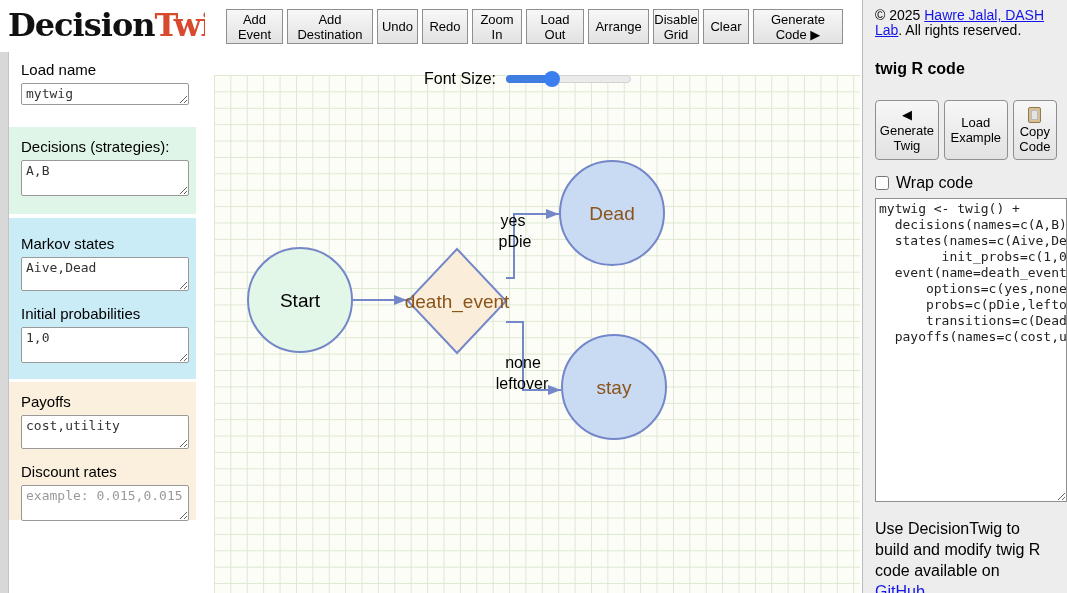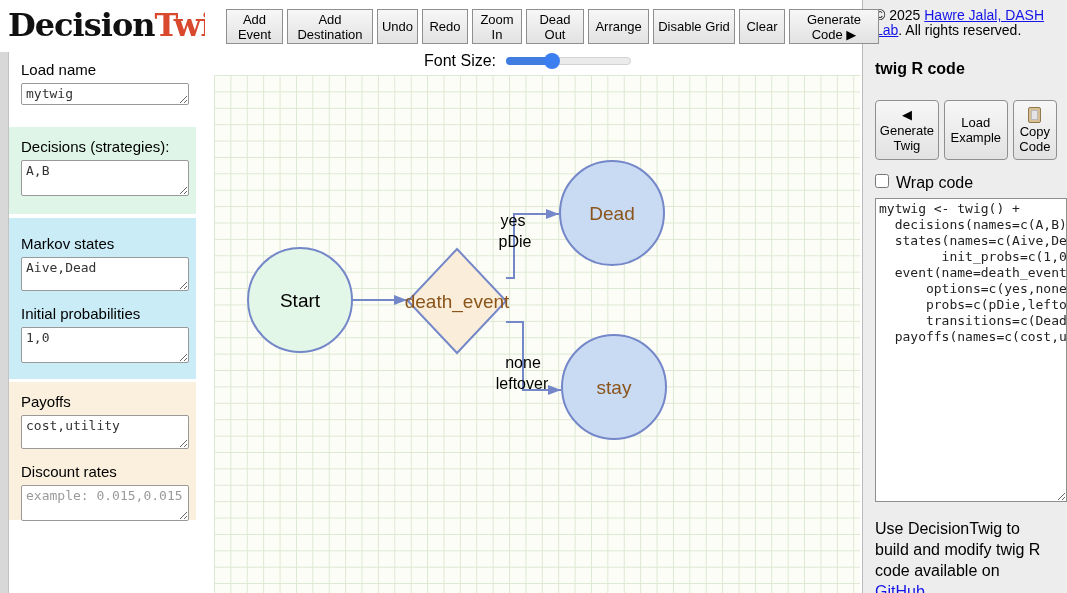--- a/index.html
+++ b/index.html
@@ -30,22 +30,22 @@
 
   
   .center-col { position:relative; background:#fff; }
   .grid-bg { position:absolute; left:9px; right:2px; top:75px; bottom:0; background-color:#fdfdf7;
     background-image:linear-gradient(to right,#dce8d2 1px,transparent 1px),linear-gradient(to bottom,#dce8d2 1px,transparent 1px);
     background-size:16.4px 16.4px; }
   .toolbar { position:absolute; top:9px; left:21px; display:flex; gap:4px; }
   .tbtn { height:35px; display:flex; align-items:center; justify-content:center; text-align:center;
     font-family:"Liberation Sans", sans-serif; font-size:13px; line-height:15px; color:#000;
     background:linear-gradient(#f7f7f7,#e2e2e2); border:1px solid #8f8f8f; border-radius:0; padding:1px 4px; cursor:pointer; }
-  .w54{width:57px} .w86{width:86px} .w40{width:41px} .w46{width:46px} .w50{width:50px} .w58{width:58px} .w60{width:61px} .w67{width:82px} .w45{width:46px} .w90{width:90px}
-  .slider-row { position:absolute; top:52px; left:219px; display:flex; align-items:center; }
+  .w54{width:57px} .w86{width:86px} .w40{width:41px} .w46{width:46px} .w50{width:50px} .w58{width:58px} .w60{width:61px} .w67{width:46px} .w45{width:46px} .w90{width:90px}
+  .slider-row { position:absolute; top:70px; left:219px; display:flex; align-items:center; }
   .slider-label { font-size:16px; color:#000; margin-right:10px; }
   .slider { position:relative; width:125px; height:16px; }
   .slider .track { position:absolute; top:4px; left:0; width:125px; height:8px; background:#ebebeb; border:1px solid #d2d2d2; border-radius:5px; }
   .slider .fill { position:absolute; top:4px; left:0; width:48px; height:8px; background:#3f7de0; border-radius:5px 0 0 5px; }
   .slider .thumb { position:absolute; top:0; left:38px; width:16px; height:16px; background:#3b7ef0; border-radius:50%; }
   svg.diagram { position:absolute; left:0; top:0; }
   .node-label { font-family:"Liberation Sans", sans-serif; font-size:19px; }
   .edge-label { font-family:"Liberation Sans", sans-serif; font-size:16px; fill:#000; }
 
   
@@ -53,21 +53,21 @@
   .copyright { font-size:14px; line-height:15px; color:#000; }
   a.lnk { color:#1414e8; text-decoration:underline; cursor:pointer; }
   .code-head { font-size:16px; font-weight:bold; margin-top:22px; }
   .rbtn-row { display:flex; gap:5px; margin-top:22px; }
   .rbtn { height:60px; display:flex; flex-direction:column; align-items:center; justify-content:center; text-align:center;
     font-size:13px; line-height:15px; background:linear-gradient(#f7f7f7,#e2e2e2); border:1px solid #8f8f8f; border-radius:4px; padding:2px 3px; cursor:pointer; }
   .rbtn .ico { font-size:13px; line-height:16px; }
   .rbtn-gen{width:68px} .rbtn-load{width:68px} .rbtn-copy{width:47px}
   .clipboard { width:13px; height:16px; background:#d9bf94; border:1px solid #8f7a50; border-radius:2px; position:relative; margin-bottom:1px; }
   .clipboard::before { content:""; position:absolute; left:2px; top:2px; right:2px; bottom:2px; background:#e4e4e4; border:1px solid #bbb; }
-  .wrap-row { display:flex; gap:7px; margin-top:14px; }
+  .wrap-row { display:flex; align-items:center; gap:7px; margin-top:14px; }
   .wrap-row input { width:14px; height:14px; }
   .wrap-row label { font-size:16px; }
   .code-area { margin-top:6px; width:192px; height:304px; font-family:"DejaVu Sans Mono", monospace; font-size:13px; line-height:16px; color:#222;
     border:1px solid #8f8f8f; background:#fff; white-space:pre; overflow:hidden; resize:both; padding:2px 3px; }
   .footer-note { margin-top:12px; font-size:16px; line-height:21px; color:#000; }
 </style>
 </head>
 <body>
 
 <div class="app">
@@ -114,21 +114,21 @@
 
   <div class="center-col">
     <div class="grid-bg"></div>
 
     <div class="toolbar">
       <button class="tbtn w54">Add Event</button>
       <button class="tbtn w86">Add Destination</button>
       <button class="tbtn w40">Undo</button>
       <button class="tbtn w46">Redo</button>
       <button class="tbtn w50">Zoom In</button>
-      <button class="tbtn w58">Dead Out</button>
+      <button class="tbtn w58">Load Out</button>
       <button class="tbtn w60">Arrange</button>
       <button class="tbtn w67">Disable Grid</button>
       <button class="tbtn w45">Clear</button>
       <button class="tbtn w90">Generate Code ▶</button>
     </div>
 
     <div class="slider-row">
       <span class="slider-label">Font Size:</span>
       <div class="slider">
         <div class="track"></div>

